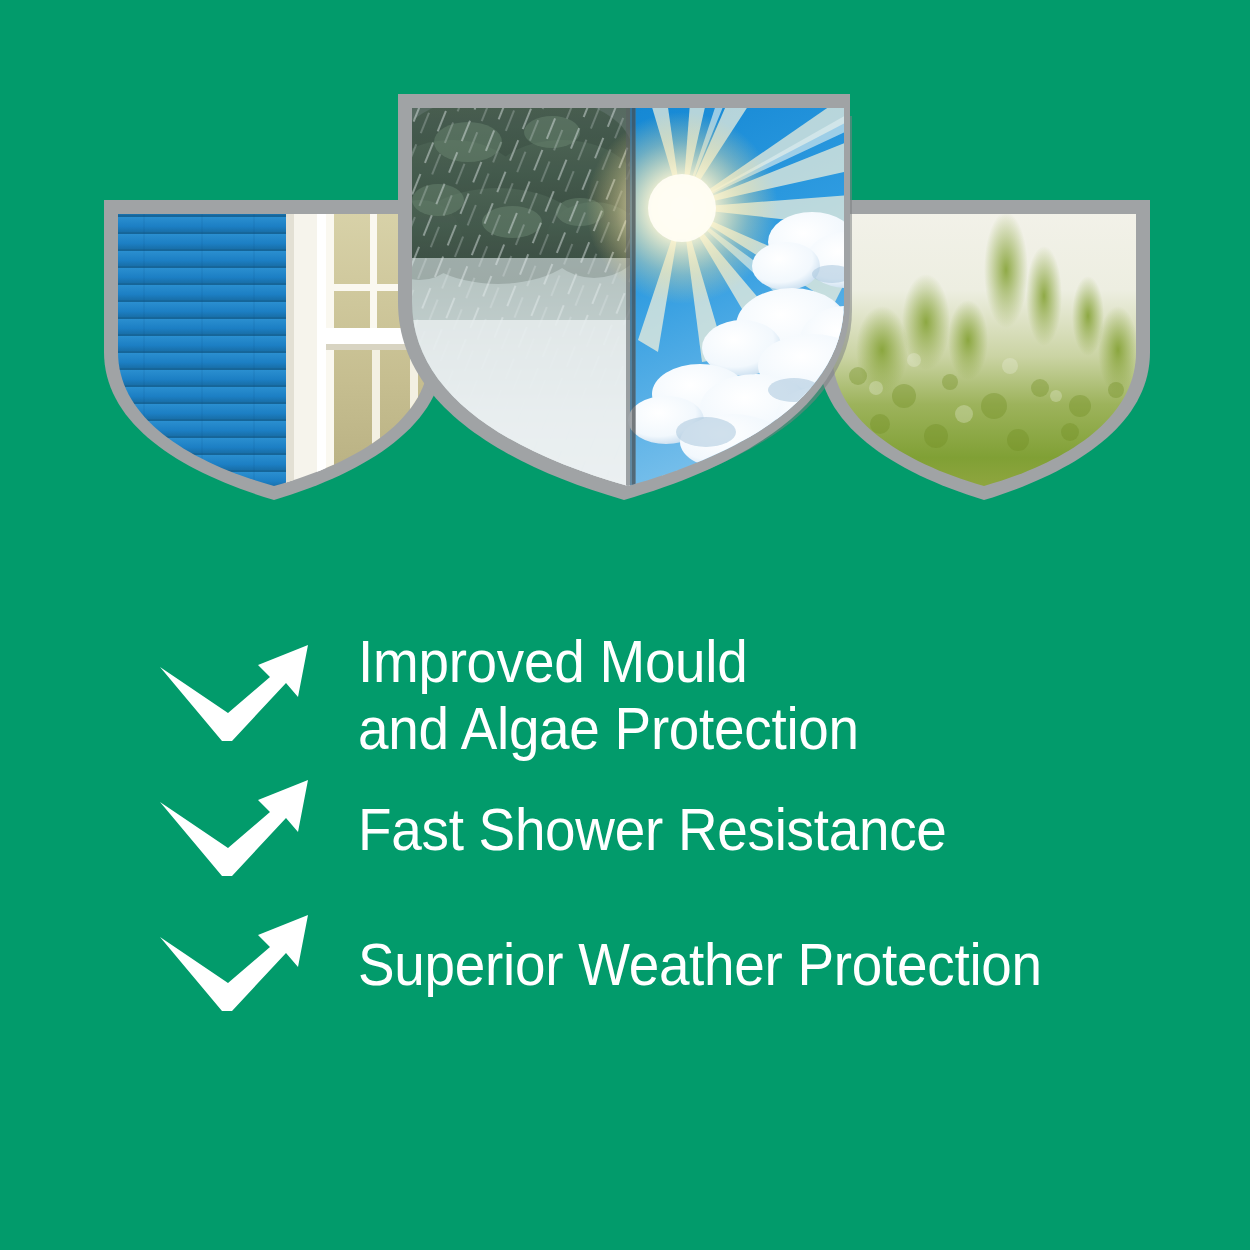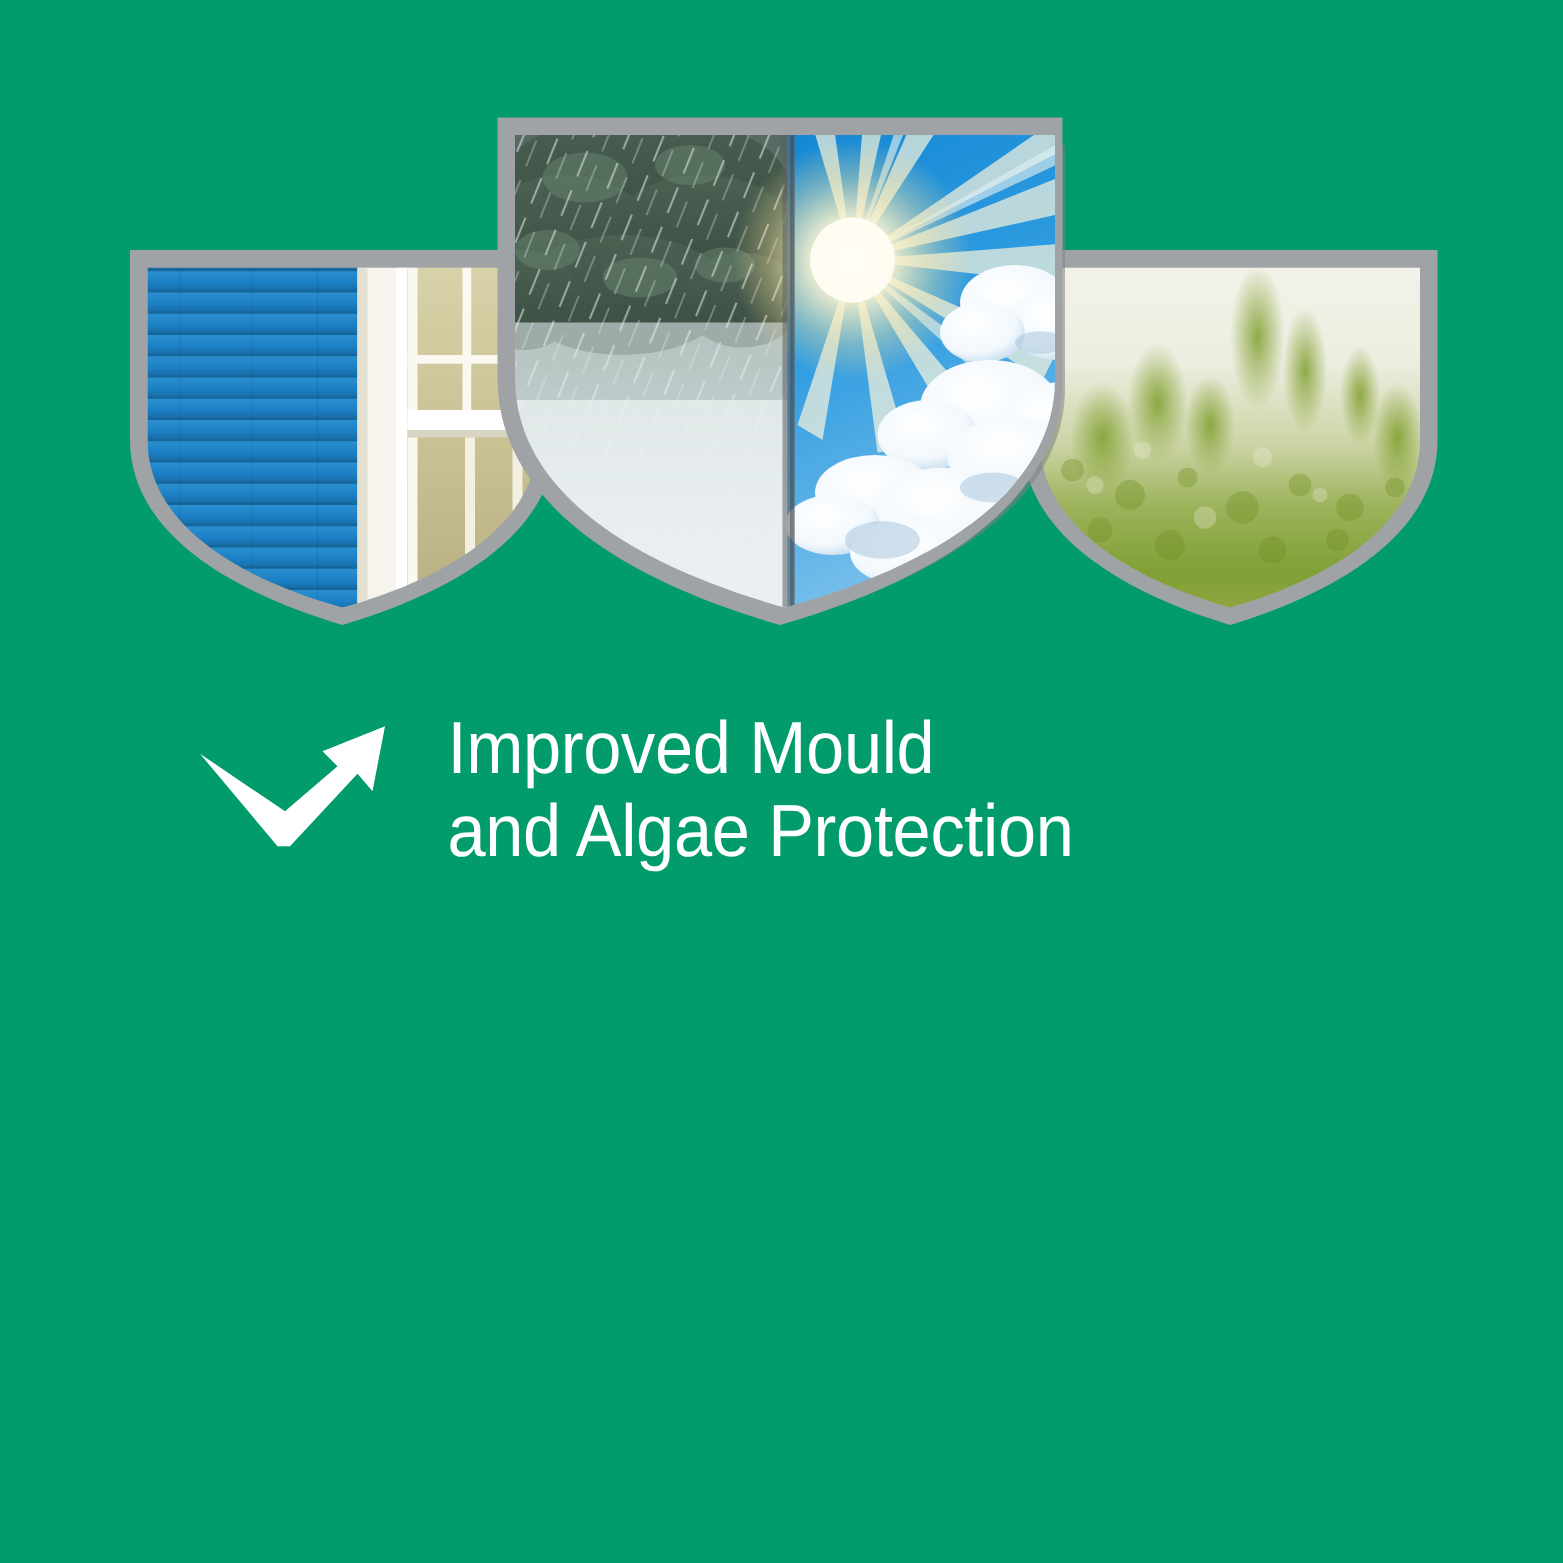--- a/index.html
+++ b/index.html
@@ -36,21 +36,21 @@
 
   .shield svg {
     display: block;
     overflow: visible;
   }
 
   
   #feature-list {
     position: absolute;
     left: 0;
-    top: 564px;
+    top: 628px;
     width: 1250px;
   }
 
   .feature-row {
     position: relative;
     display: flex;
     align-items: center;
     height: 135px;
   }
 
@@ -353,18 +353,34 @@
     <div class="feature-row two-line">
       <span class="check-wrap">
         <svg width="170" height="110" viewBox="0 0 170 110" aria-hidden="true">
           <path d="M2 26 L64 100 L74 100 L128 42 L140 56 L150 4 L100 24 L112 36 L70 72 Z" fill="#FFFFFF"></path>
         </svg>
       </span>
       <span class="feature-label">Improved Mould
 and Algae Protection</span>
     </div>
 
-
-
+    <div class="feature-row">
+      <span class="check-wrap">
+        <svg width="170" height="110" viewBox="0 0 170 110" aria-hidden="true">
+          <path d="M2 26 L64 100 L74 100 L128 42 L140 56 L150 4 L100 24 L112 36 L70 72 Z" fill="#FFFFFF"></path>
+        </svg>
+      </span>
+      <span class="feature-label">Fast Shower Resistance</span>
+    </div>
+
+
+    <div class="feature-row">
+      <span class="check-wrap">
+        <svg width="170" height="110" viewBox="0 0 170 110" aria-hidden="true">
+          <path d="M2 26 L64 100 L74 100 L128 42 L140 56 L150 4 L100 24 L112 36 L70 72 Z" fill="#FFFFFF"></path>
+        </svg>
+      </span>
+      <span class="feature-label">Superior Weather Protection</span>
+    </div>
 
   </div>
 
 </div>
 
 </body></html>

